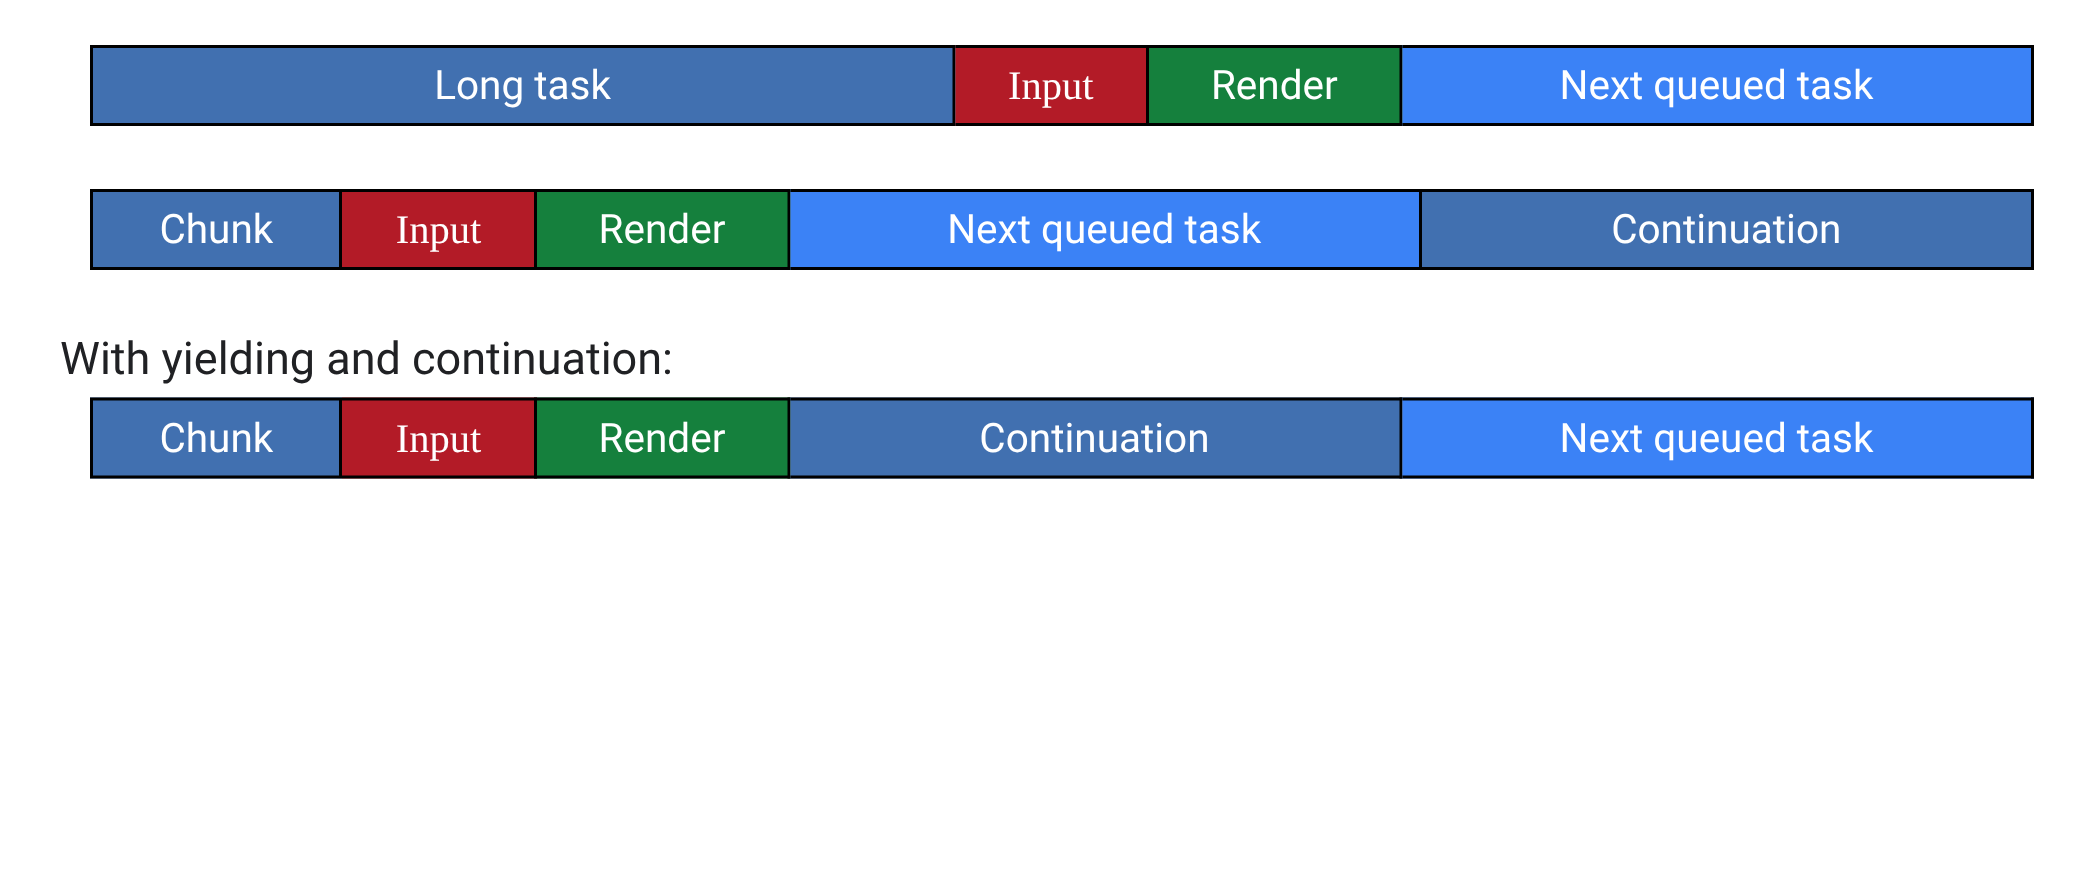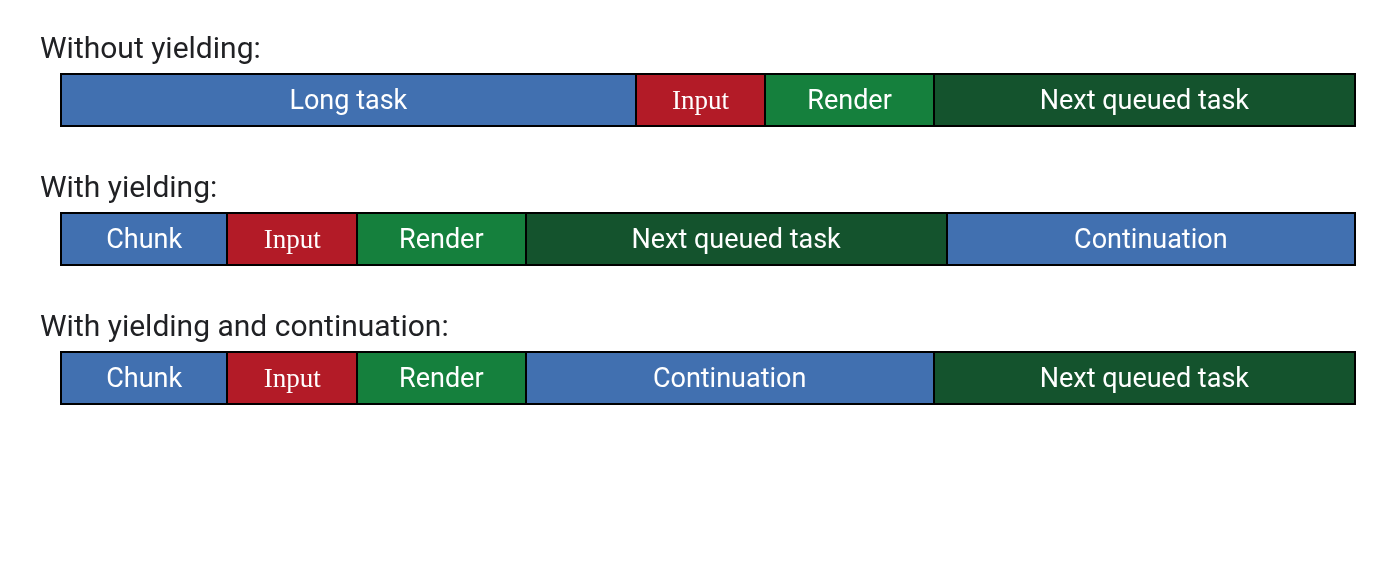--- a/index.html
+++ b/index.html
@@ -49,38 +49,36 @@
       background: #4170b0;
     }
     .c-red {
       background: #b31b27;
       font-family: Liberation Serif, serif;
     }
     .c-green {
       background: #15803d;
     }
     .c-gray {
-      background: #14532d;
+      background: #3b82f6;
     }
   </style>
 </head>
 <body>
 
 <div id="diagram">
     <div class="section">
-      <div class="section-title">Without yielding:</div>
       <div class="bar-row">
         <div class="segment c-blue" style="flex: 0 0 44.5%;">Long task</div>
         <div class="segment c-red" style="flex: 0 0 10%;">Input</div>
         <div class="segment c-green" style="flex: 0 0 13%;">Render</div>
         <div class="segment c-gray" style="flex: 0 0 32.5%;">Next queued task</div>
       </div>
     </div>
     <div class="section">
-      <div class="section-title">With yielding:</div>
       <div class="bar-row">
         <div class="segment c-blue" style="flex: 0 0 13%;">Chunk</div>
         <div class="segment c-red" style="flex: 0 0 10%;">Input</div>
         <div class="segment c-green" style="flex: 0 0 13%;">Render</div>
         <div class="segment c-gray" style="flex: 0 0 32.5%;">Next queued task</div>
         <div class="segment c-blue" style="flex: 0 0 31.5%;">Continuation</div>
       </div>
     </div>
     <div class="section">
       <div class="section-title">With yielding and continuation:</div>

